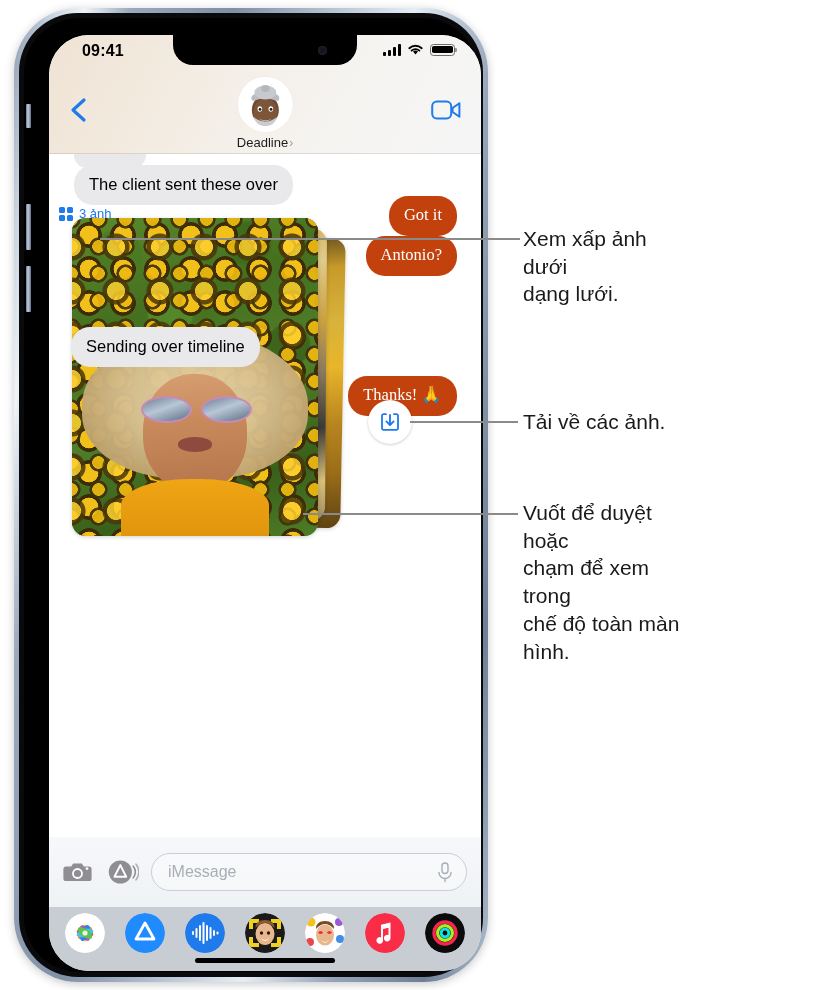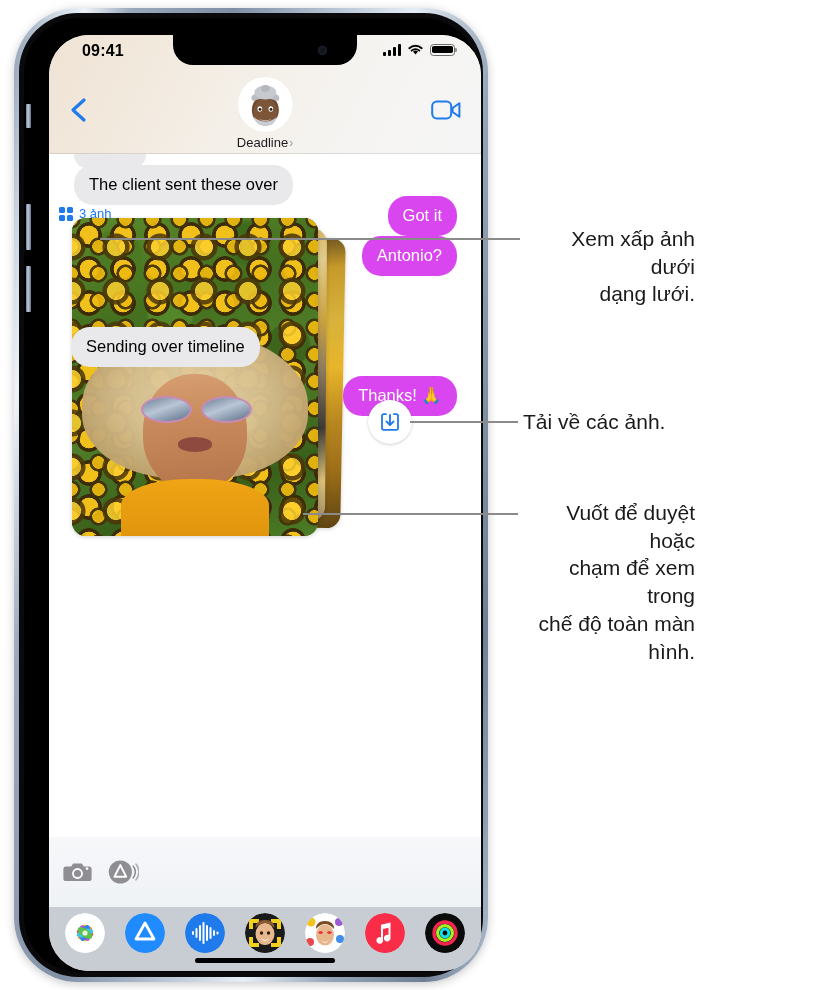--- a/index.html
+++ b/index.html
@@ -172,21 +172,21 @@
   .bubble {
     position: absolute;
     font-size: 16.5px;
     line-height: 1.25;
     padding: 9px 15px 10px 15px;
     border-radius: 19px;
     max-width: 300px;
     white-space: nowrap;
   }
   .bubble.in  { background: #e9e9eb; color:#000; }
-  .bubble.out { background: #d946ef; color:#fff; }
+  .bubble.out { background: #c2410c; color:#fff;font-family:Liberation Serif, serif; }
 
   #bub-cut {
     left: 25px; top: -12px;
     width: 72px; height: 26px;
     background:#e9e9eb;
     border-radius: 19px;
     position: absolute;
   }
   #bub-1 { left: 25px; top: 11px; }
   #bub-got { right: 24px; top: 42px; }
@@ -373,21 +373,20 @@
     z-index: 30;
   }
 
   
   .callout-text {
     position: absolute;
     font-size: 21px;
     line-height: 1.32;
     color: #1a1a1a;
     white-space: pre-line;
-    text-align: right;
   }
   .leader {
     position: absolute;
     height: 2px;
     background: #8a8a8a;
     z-index: 60;
   }
   #lead-1 { left: 100px; top: 238px; width: 420px; }
   #lead-2 { left: 410px; top: 421px; width: 108px; }
   #lead-3 { left: 303px; top: 513px; width: 215px; }
@@ -517,20 +516,28 @@
           <circle cx="14.5" cy="17.5" r="5.4" fill="#ffffff"></circle>
           <circle cx="14.5" cy="17.5" r="3.6" fill="#8e8e93"></circle>
           <circle cx="24" cy="12.6" r="1.4" fill="#ffffff"></circle>
         </svg>
         <svg id="apps-btn" viewBox="0 0 36 32">
           <circle cx="15" cy="16" r="13" fill="#8e8e93"></circle>
           <path d="M15 8.2 L21.6 21.4 H8.4 Z" fill="none" stroke="#ffffff" stroke-width="2.2" stroke-linejoin="round"></path>
           <path d="M29.5 9.5 a10 10 0 0 1 0 13" stroke="#8e8e93" stroke-width="1.8" fill="none" stroke-linecap="round"></path>
           <path d="M32.5 7 a14 14 0 0 1 0 18" stroke="#8e8e93" stroke-width="1.6" fill="none" stroke-linecap="round" opacity="0.7"></path>
         </svg>
+        <div id="msg-field">
+          <span id="msg-placeholder">iMessage</span>
+          <svg width="18" height="22" viewBox="0 0 18 22">
+            <rect x="6" y="2" width="6" height="10.5" rx="3" stroke="#a9aeb6" stroke-width="1.4" fill="none"></rect>
+            <path d="M3 11.5 a6 6 0 0 0 12 0" stroke="#a9aeb6" stroke-width="1.4" fill="none" stroke-linecap="round"></path>
+            <line x1="9" y1="17.5" x2="9" y2="20.5" stroke="#a9aeb6" stroke-width="1.4" stroke-linecap="round"></line>
+          </svg>
+        </div>
       </div>
 
       <div id="appdrawer">
 
         <span class="appicon">
           <svg viewBox="0 0 40 40" width="40" height="40">
             <rect width="40" height="40" rx="20" fill="#ffffff"></rect>
             <g transform="translate(20,20)">
               <ellipse rx="4" ry="8.5" fill="#f5c518" transform="rotate(0)"></ellipse>
               <ellipse rx="4" ry="8.5" fill="#f08a24" transform="rotate(51)"></ellipse>

